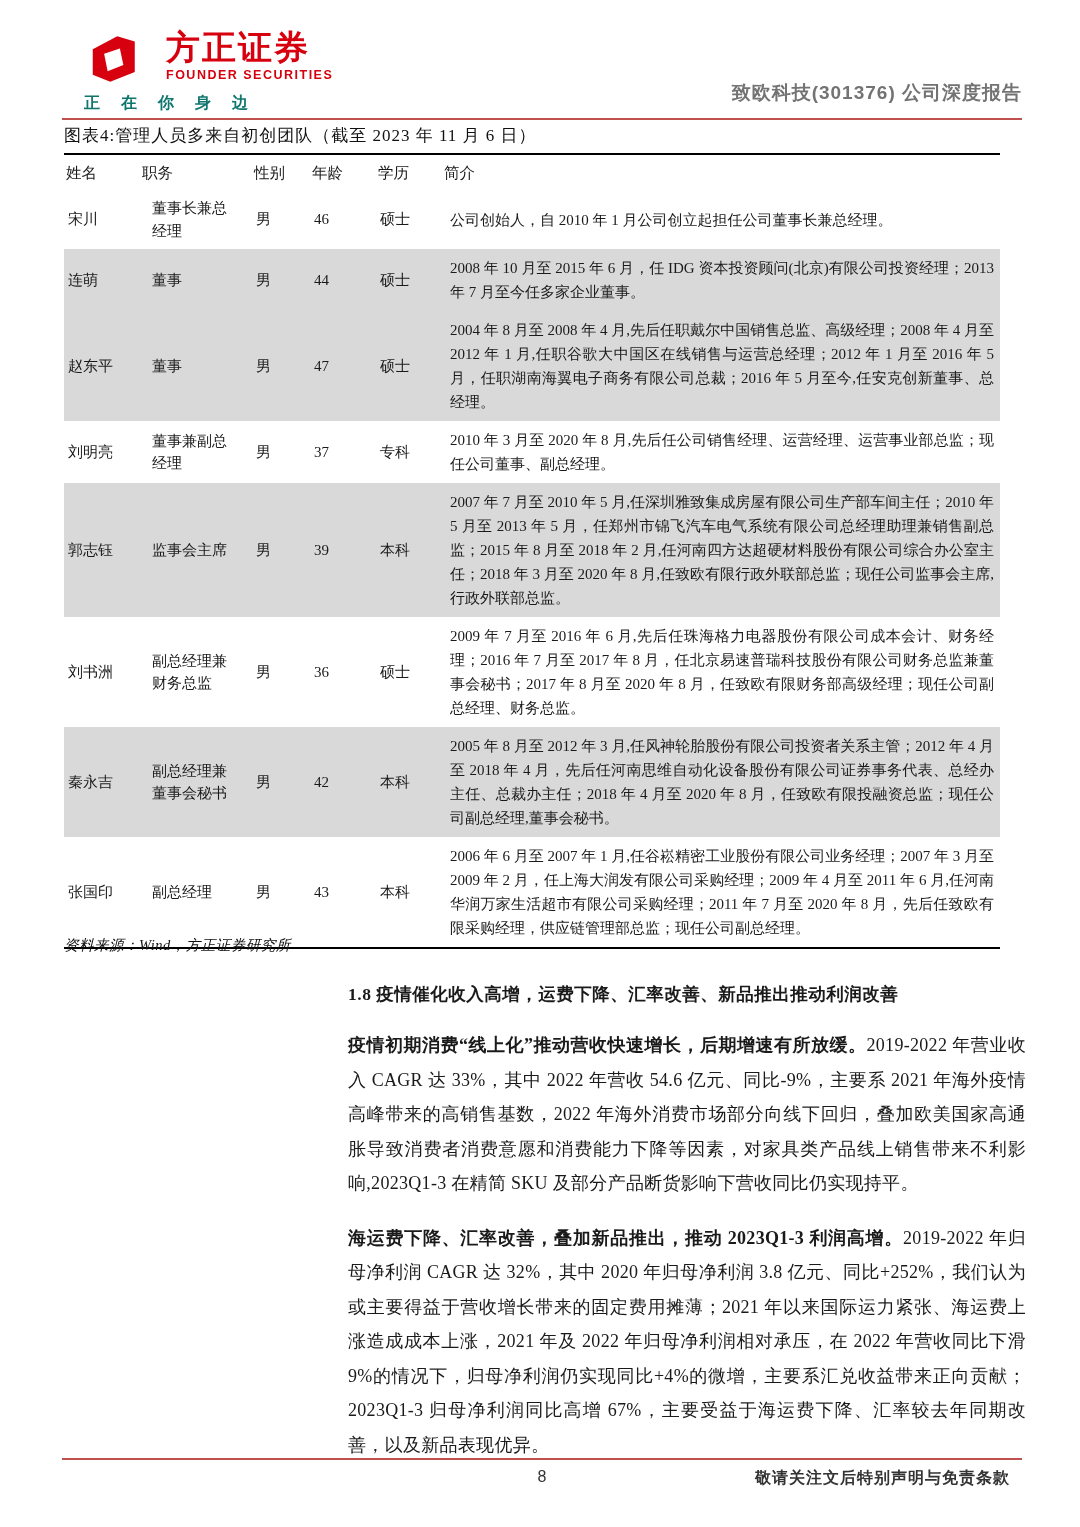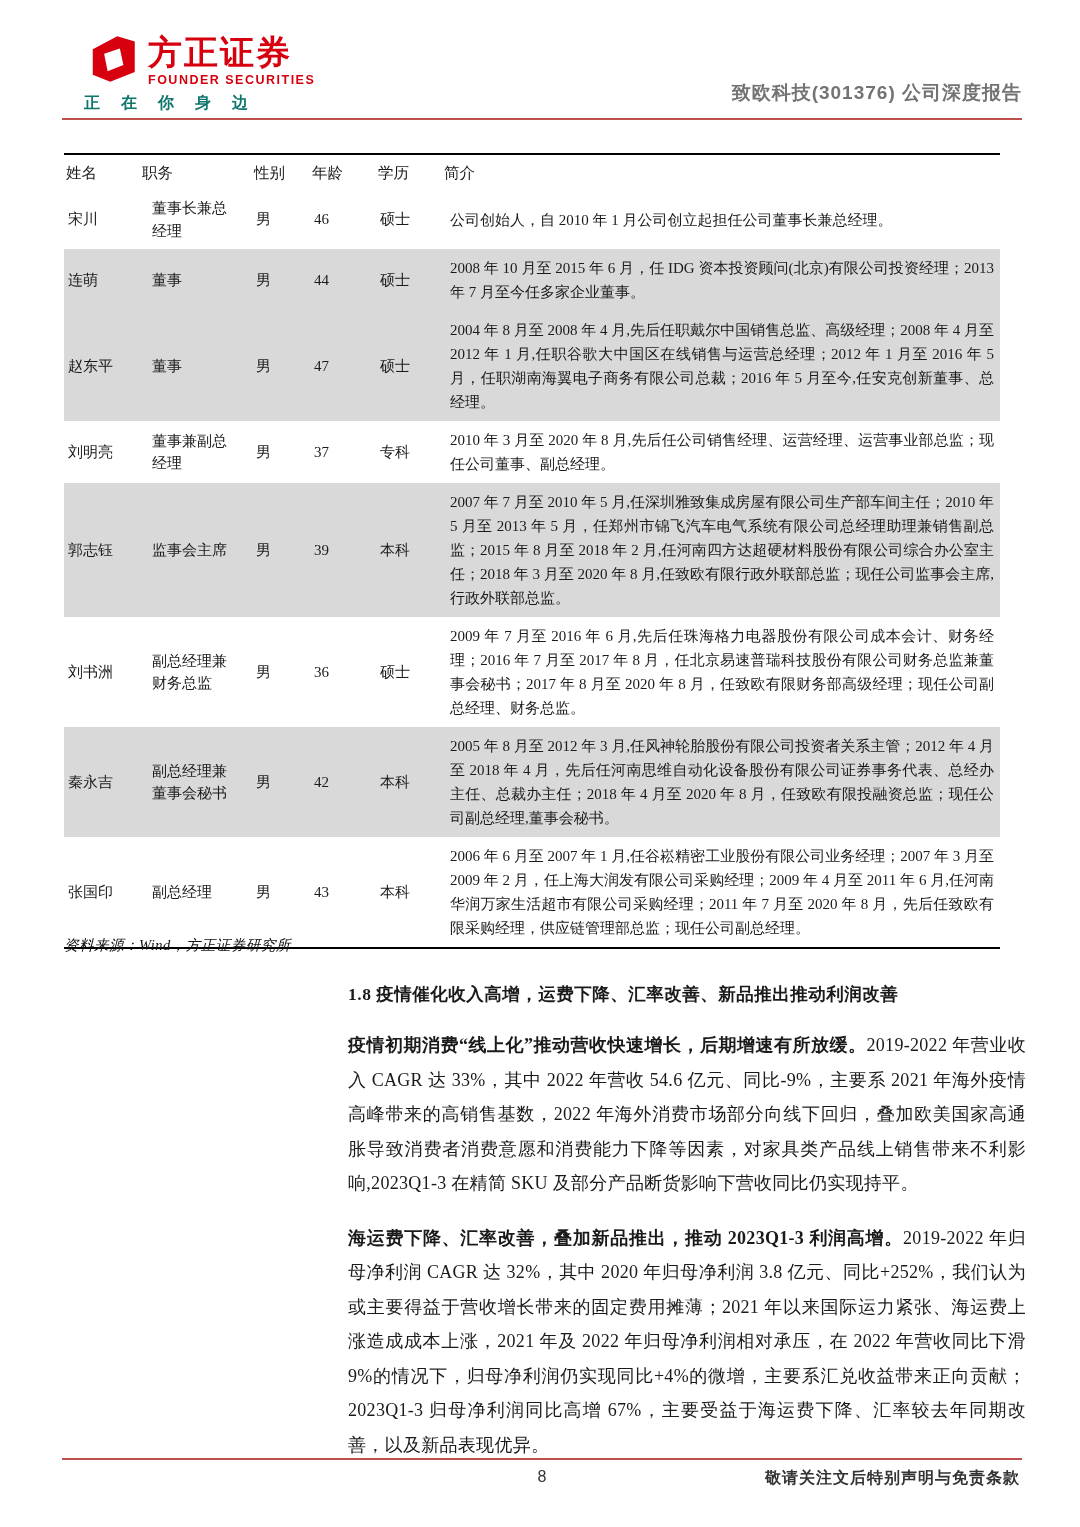--- a/index.html
+++ b/index.html
@@ -9,21 +9,21 @@
     color:#1a1a1a;position:relative;overflow:hidden;
   }
   .page{position:absolute;inset:0;}
 
   
   .header{
     position:absolute;left:62px;right:58px;top:26px;height:92px;
     border-bottom:2px solid #c0504d;
   }
   .brand{position:absolute;left:22px;top:4px;}
-  .brand-top{display:flex;align-items:flex-end;}
+  .brand-top{display:flex;align-items:flex-start;gap:18px;}
   .logo-mark{width:56px;height:56px;margin-right:8px;flex:0 0 auto;}
   .brand-names{display:flex;flex-direction:column;line-height:1;}
   .brand-cn{color:#d7000f;font-weight:bold;font-size:34px;letter-spacing:2px;font-family:"Liberation Sans",sans-serif;}
   .brand-en{color:#d7000f;font-weight:bold;font-size:12.5px;letter-spacing:1.5px;margin-top:5px;font-family:"Liberation Sans",sans-serif;}
   .slogan{margin-top:7px;font-size:16px;color:#0f766e;letter-spacing:21px;font-weight:bold;white-space:nowrap;}
   .report-title{
     position:absolute;right:0;bottom:12px;color:#737373;font-weight:bold;
     font-size:19px;font-family:"Liberation Sans",sans-serif;letter-spacing:1px;
   }
 
@@ -62,21 +62,21 @@
   
   .footer{
     position:absolute;left:62px;right:58px;top:1458px;
     border-top:2.5px solid #c0504d;height:40px;
   }
   .page-num{
     position:absolute;left:0;right:0;text-align:center;top:8px;
     font-size:16px;color:#333;font-family:"Liberation Sans",sans-serif;
   }
   .disclaimer{
-    position:absolute;right:2px;top:8px;font-size:16px;color:#333;font-weight:bold;
+    position:absolute;right:12px;top:8px;font-size:16px;color:#333;font-weight:bold;
     letter-spacing:1px;
   }
 </style>
 </head>
 <body>
 
 <div class="page">
 
   <div class="header">
     <div class="brand">
@@ -90,20 +90,21 @@
         <span class="brand-names">
           <span class="brand-cn">方正证券</span>
           <span class="brand-en">FOUNDER SECURITIES</span>
         </span>
       </div>
       <div class="slogan">正在你身边</div>
     </div>
     <div class="report-title">致欧科技(301376) 公司深度报告</div>
   </div>
 
+  <div class="figure-title">图表4:管理人员多来自初创团队（截至 2023 年 11 月 6 日）</div>
 
   <table class="mgmt-table">
     <colgroup>
       <col class="col-name">
         <col class="col-title">
         <col class="col-gender">
       <col class="col-age">
         <col class="col-edu">
         <col class="col-bio">
     </colgroup>

